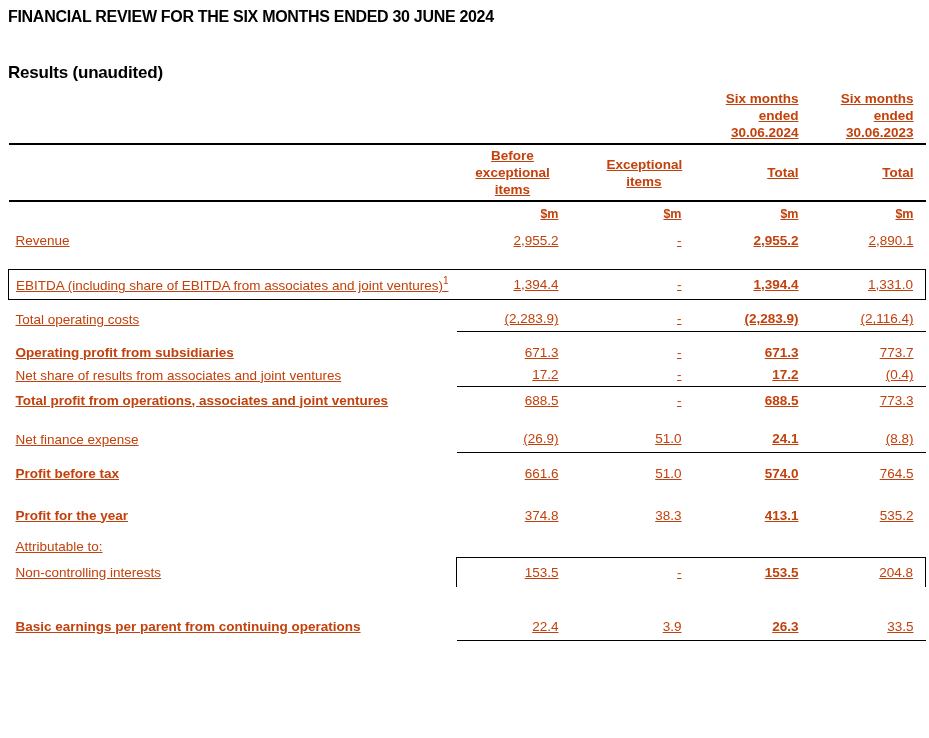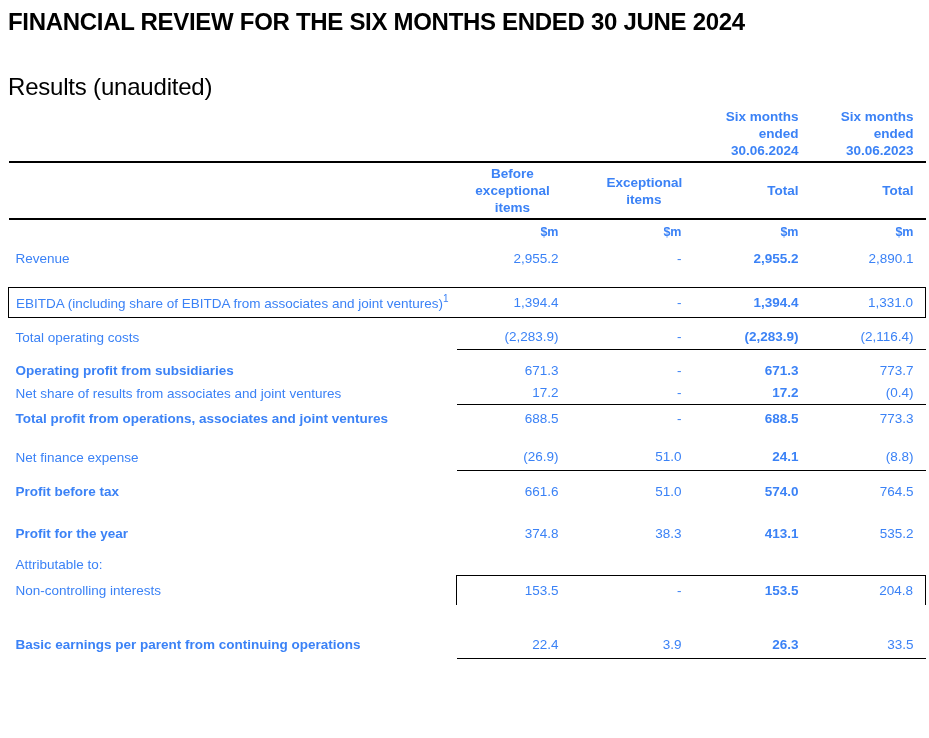--- a/index.html
+++ b/index.html
@@ -7,35 +7,36 @@
     margin: 0; padding: 0;
     width: 929px; height: 738px;
     background: #ffffff;
     color: #000000;
     font-family: "Liberation Sans", sans-serif;
     overflow: hidden;
   }
   .page { padding: 8px 0 0 8px; width: 929px; }
 
   .doc-title {
-    font-size: 24px; font-weight: bold; margin: 0;
+    font-size: 16px; font-weight: bold; margin: 0;
     letter-spacing: -0.3px;
   }
   .section-title {
-    font-size: 24px; font-weight: normal; margin: 37px 0 0 0;
+    font-size: 17px; font-weight: bold; margin: 37px 0 0 0;
     letter-spacing: -0.2px;
   }
 
   table.fin {
     border-collapse: collapse;
     table-layout: fixed;
     width: 917px;
     margin-top: 4px;
     font-size: 13.5px;
-    color: #3b82f6;
+    color: #c2410c;
+    text-decoration: underline;
   }
   col.c-lbl { width: 448px; }
   col.c-1 { width: 102px; }
   col.c-2 { width: 123px; }
   col.c-3 { width: 117px; }
   col.c-4 { width: 127px; }
 
   td { padding: 0; vertical-align: middle; }
   td.lbl { text-align: left; padding-left: 7px; white-space: nowrap; }
   td.num { text-align: right; white-space: nowrap; }

